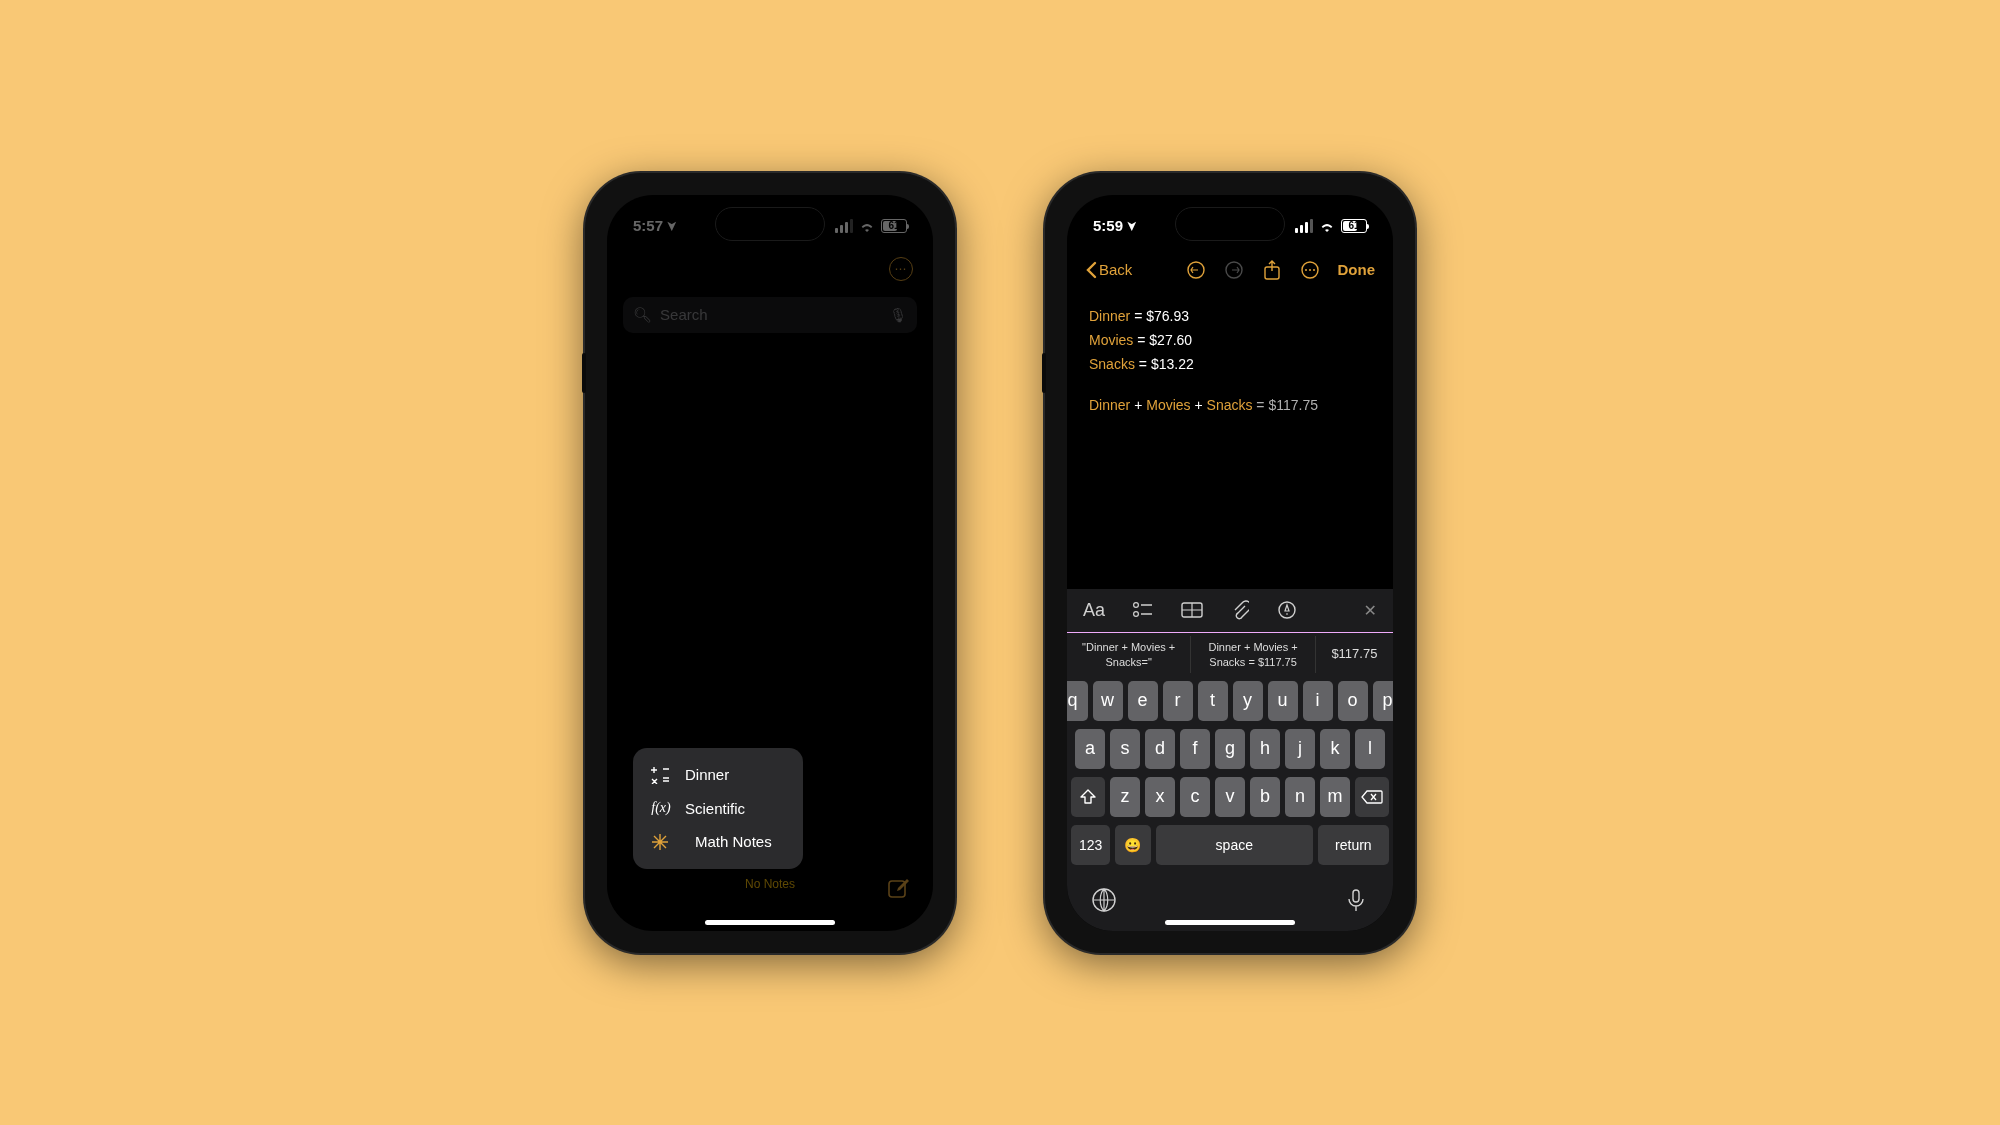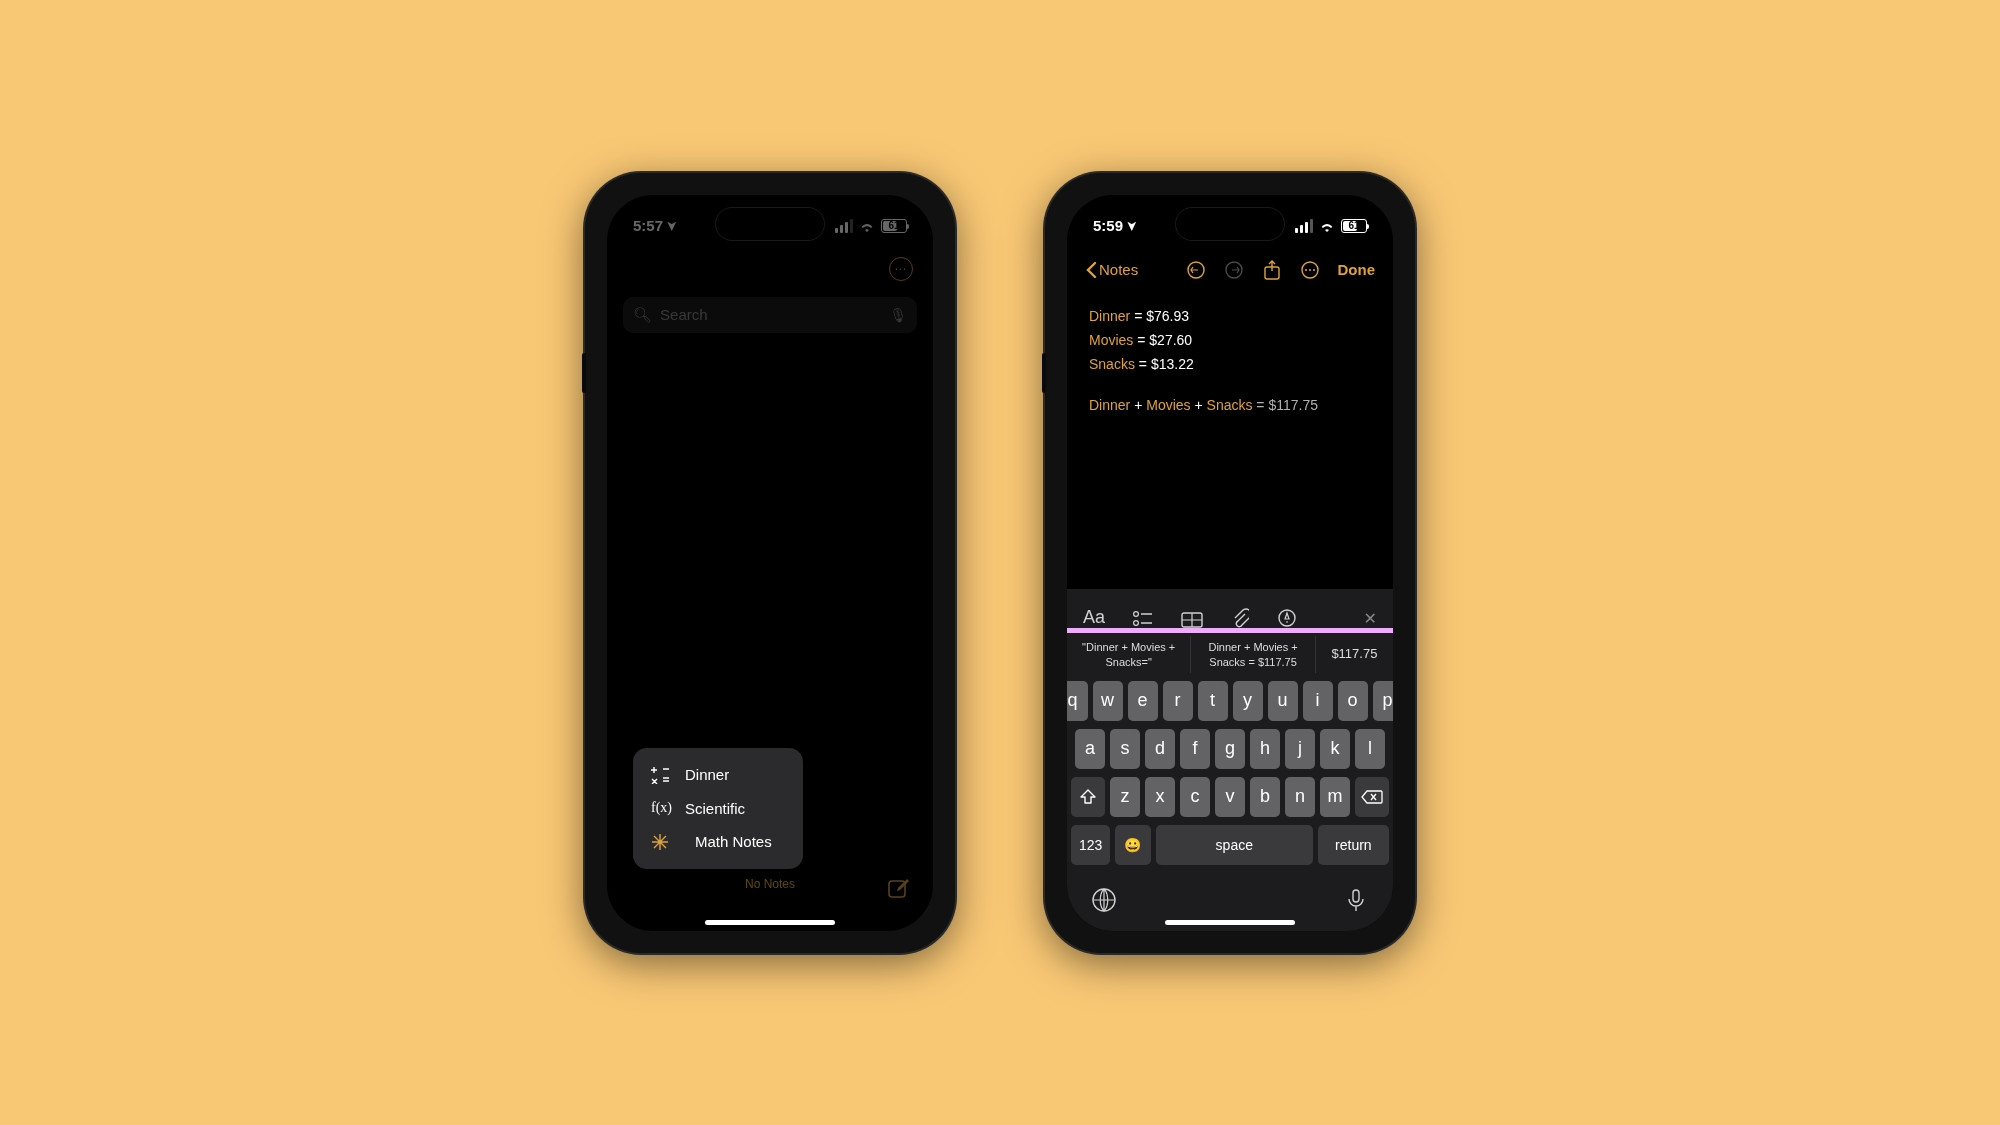--- a/index.html
+++ b/index.html
@@ -80,21 +80,21 @@
 
   .note-body { padding: 18px 22px; font-size:14px; line-height:1.6;}
   .orange { color:#e0a23a; }
   .gray { color:#b0b0b0; }
   .white { color:#fff; }
   .note-line { margin-bottom:2px;}
   .note-sum { margin-top:18px;}
 
   
   .kbd-wrap { position:absolute; bottom:0; left:0; right:0; background:#1c1c1e; }
-  .fmt-row { display:flex; align-items:flex-end; height:44px; border-bottom:5px solid #f0abfc;
+  .fmt-row { display:flex; align-items:center; height:44px; border-bottom:1px solid #f0abfc;
     padding:0 16px; gap:28px; color:#d0d0d0; font-size:18px;}
   .fmt-row .close { margin-left:auto; color:#888; font-size:16px;}
   .sugg-row { display:flex; height:44px; font-size:11px; color:#ddd; align-items:center;}
   .sugg-row .sugg { flex:1; text-align:center; padding:4px 4px; line-height:1.3; border-right:1px solid #333;}
   .sugg-row .sugg:last-child { border-right:none; flex:.6; font-size:13px;}
   .key-rows { padding: 4px 4px 6px; }
   .krow { display:flex; gap:5px; justify-content:center; margin-bottom:8px;}
   .key { background:#636366; color:#fff; border-radius:5px; height:40px;
     display:flex; align-items:center; justify-content:center; font-size:18px; min-width:30px; flex:1;}
   .key.fn { background:#3a3a3c; font-size:14px;}
@@ -148,21 +148,21 @@
         <span class="ico">
           <svg width="18" height="18" viewBox="0 0 18 18">
               <g stroke="#fff" stroke-width="1.4" fill="none">
                 <path d="M3 1v6M0 4h6M12 3h6M12 15h6M12 12h6M1 13l5 5M6 13l-5 5"></path>
               </g>
             </svg>
         </span>
         <span>Dinner</span>
       </div>
       <div class="item">
-        <span class="ico" style="font-family:serif">f(x)</span>
+        <span class="ico" style="font-style:italic;font-family:serif">f(x)</span>
         <span>Scientific</span>
       </div>
       <div class="item sel">
         <span class="ico">
           <svg width="18" height="18" viewBox="0 0 18 18">
               <g stroke="#e0a23a" stroke-width="1.4" fill="none">
                 <path d="M9 1v16M1 9h16M3 3l12 12M15 3L3 15"></path>
               </g>
             </svg>
         </span>
@@ -206,21 +206,21 @@
             </div>
         </div>
       </div>
     </div>
 
     <div class="navbar">
       <div class="back">
         <svg width="12" height="18" viewBox="0 0 12 18">
             <path d="M10 2L3 9l7 7" fill="none" stroke="#e0a23a" stroke-width="2.4" stroke-linecap="round"></path>
           </svg>
-        <span>Notes</span>
+        <span>Back</span>
       </div>
       <div class="tools">
         <span class="ico">
           <svg width="20" height="20" viewBox="0 0 20 20">
               <circle cx="10" cy="10" r="8" fill="none" stroke="#e0a23a" stroke-width="1.4"></circle>
               <path d="M7 7l-2 3 2 3M5 10h7a3 3 0 010 0" fill="none" stroke="#e0a23a" stroke-width="1.2"></path>
             </svg>
         </span>
         <span class="ico disabled">
           <svg width="20" height="20" viewBox="0 0 20 20">

